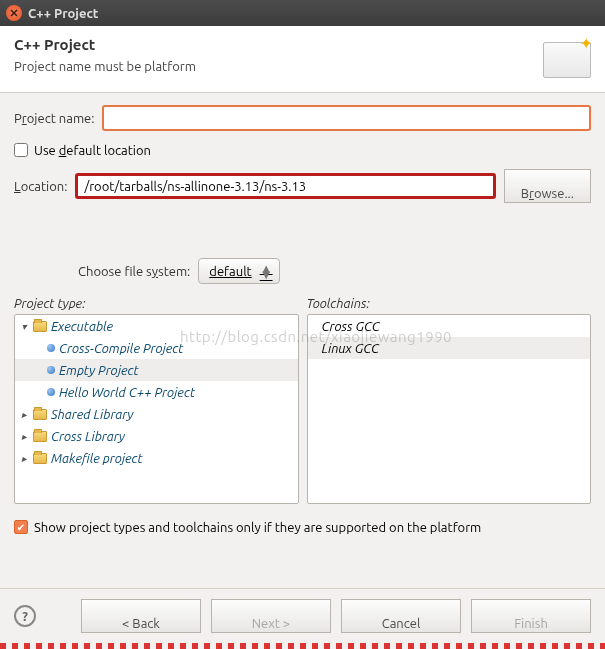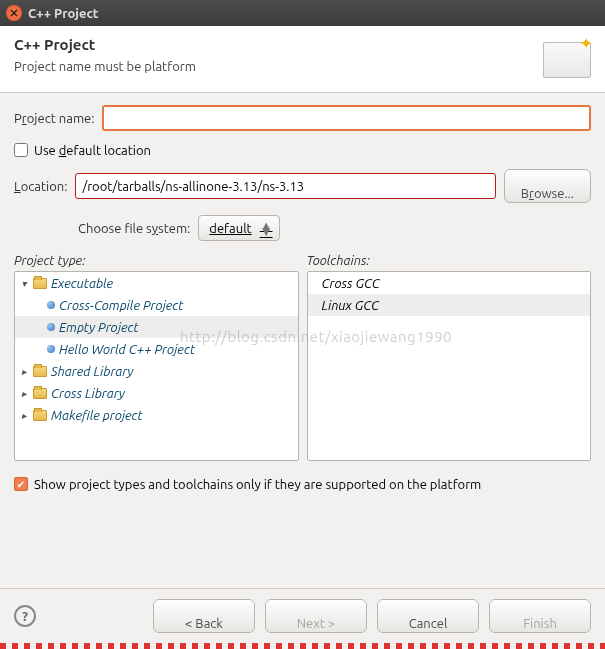--- a/index.html
+++ b/index.html
@@ -12,24 +12,24 @@
 .banner { background: #fff; border-bottom: 1px solid #ccc; padding: 10px 14px 14px; display: flex; justify-content: space-between; align-items: flex-start; }
 .banner h1 { font-size: 15px; font-weight: bold; color: #333; margin-bottom: 6px; }
 .banner .msg { font-size: 13px; color: #444; }
 .banner-icon { width: 48px; height: 42px; position: relative; }
 .banner-icon .folder { width: 48px; height: 36px; background: linear-gradient(#fafafa,#e8e8e8); border: 1px solid #bbb; border-radius: 2px; position: absolute; bottom: 0; }
 .banner-icon .star { position: absolute; top: -2px; right: -2px; color: #f4b400; font-size: 16px; }
 .content { padding: 12px 14px; flex: 1; display: flex; flex-direction: column; gap: 12px; }
 .row { display: flex; align-items: center; gap: 8px; }
 .row label.u { color: #333; }
 .u u { text-decoration: underline; }
-input[type=text] { height: 26px; padding: 2px 6px; border: 1px solid #b91c1c; border-radius: 3px; background: #fff; font-size: 13px; }
+input[type=text] { height: 26px; padding: 2px 6px; border: 3px solid #b91c1c; border-radius: 3px; background: #fff; font-size: 13px; }
 input.name { flex: 1; border: 2px solid #e67843; outline: none; }
 input.loc { flex: 1; }
-.btn { height: 28px; padding: 16px 16px; background: linear-gradient(#fdfdfd,#e7e6e3); border: 1px solid #b8b4ad; border-radius: 6px; color: #4c4c4c; cursor: pointer; }
+.btn { height: 28px; padding: 16px 16px; background: linear-gradient(#fdfdfd,#e7e6e3); border: 1px solid #b8b4ad; border-radius: 0; color: #4c4c4c; cursor: pointer; }
 .btn:disabled { color: #a7a5a1; }
 .selectwrap { display: inline-flex; align-items: center; background: linear-gradient(#fdfdfd,#e7e6e3); border: 1px solid #b8b4ad; border-radius: 4px; height: 26px; padding: 0 6px 0 10px; gap: 8px; text-decoration: underline; }
 .spin { display: flex; flex-direction: column; font-size: 7px; color: #777; line-height: 6px; }
 .check { display: flex; align-items: center; gap: 6px; }
 .check input { width: 14px; height: 14px; }
 .columns { display: flex; gap: 8px; }
 .col { flex: 1; display: flex; flex-direction: column; font-style: italic; }
 .col-head { font-size: 13px; color: #333; margin-bottom: 4px; }
 .listbox { border: 1px solid #b8b4ad; background: #fff; height: 190px; overflow: auto; border-radius: 2px; }
 .tree-row { display: flex; align-items: center; height: 22px; padding: 0 4px; gap: 4px; cursor: default; }
@@ -40,21 +40,21 @@
 .foldericon::before { content: ""; position: absolute; top: -3px; left: 0; width: 6px; height: 3px; background: #e6b94c; border: 1px solid #c89a2f; border-bottom: none; border-radius: 1px 1px 0 0; }
 .dot { width: 8px; height: 8px; border-radius: 50%; background: radial-gradient(circle at 30% 30%, #9cc6f2, #3b78c4); display: inline-block; }
 .lbl { color: #0c4a6e; }
 .tc-row { padding: 3px 14px; height: 22px; display: flex; align-items: center; }
 .tc-row.sel { background: #eeedeb; }
 .watermark { position: absolute; top: 328px; left: 180px; color: rgba(150,150,150,0.45); font-size: 15px; pointer-events: none; letter-spacing: 0.5px; }
 .checkbox-orange { width: 14px; height: 14px; background: #f08050; border: 1px solid #d86428; border-radius: 2px; display: inline-flex; align-items: center; justify-content: center; color: #fff; font-size: 10px; }
 .footer { border-top: 1px solid #d4d0c8; padding: 10px 14px; display: flex; align-items: center; gap: 10px; background: #f2f1f0; }
 .footer .help { width: 22px; height: 22px; border: 2px solid #888; border-radius: 50%; display: flex; align-items: center; justify-content: center; color: #666; font-weight: bold; cursor: pointer; }
 .footer .spacer { flex: 1; }
-.footer .btn { width: 102px; }
+.footer .btn { width: 120px; }
 .redline { height: 6px; background: repeating-linear-gradient(90deg,#d33,#d33 6px,transparent 6px,transparent 12px); }
 </style>
 </head>
 <body>
 
 <div class="titlebar">
   <div class="tb-btn tb-close">
     <svg viewBox="0 0 8 8">
         <path d="M1 1 L7 7 M7 1 L1 7" stroke="#3a1e12" stroke-width="1.5"></path>
       </svg>
@@ -84,21 +84,21 @@
     <input type="checkbox" style="">
     <label class="u"><span>Use </span><u>d</u><span>efault location</span></label>
   </div>
 
   <div class="row">
     <label class="u"><span></span><u>L</u><span>ocation:</span></label>
     <input type="text" class="loc" value="/root/tarballs/ns-allinone-3.13/ns-3.13" style="">
     <button class="btn"><span>B</span><u>r</u><span>owse...</span></button>
   </div>
 
-  <div class="row" style="padding-left:64px;">
+  <div class="row" style="padding-left:64px;margin-top:43px;">
     <label class="u"><span>Choose file s</span><u>y</u><span>stem:</span></label>
     <div class="selectwrap">
       <span>default</span>
       <span class="spin">
           <span>▲</span>
           <span>▼</span>
         </span>
     </div>
   </div>
 

